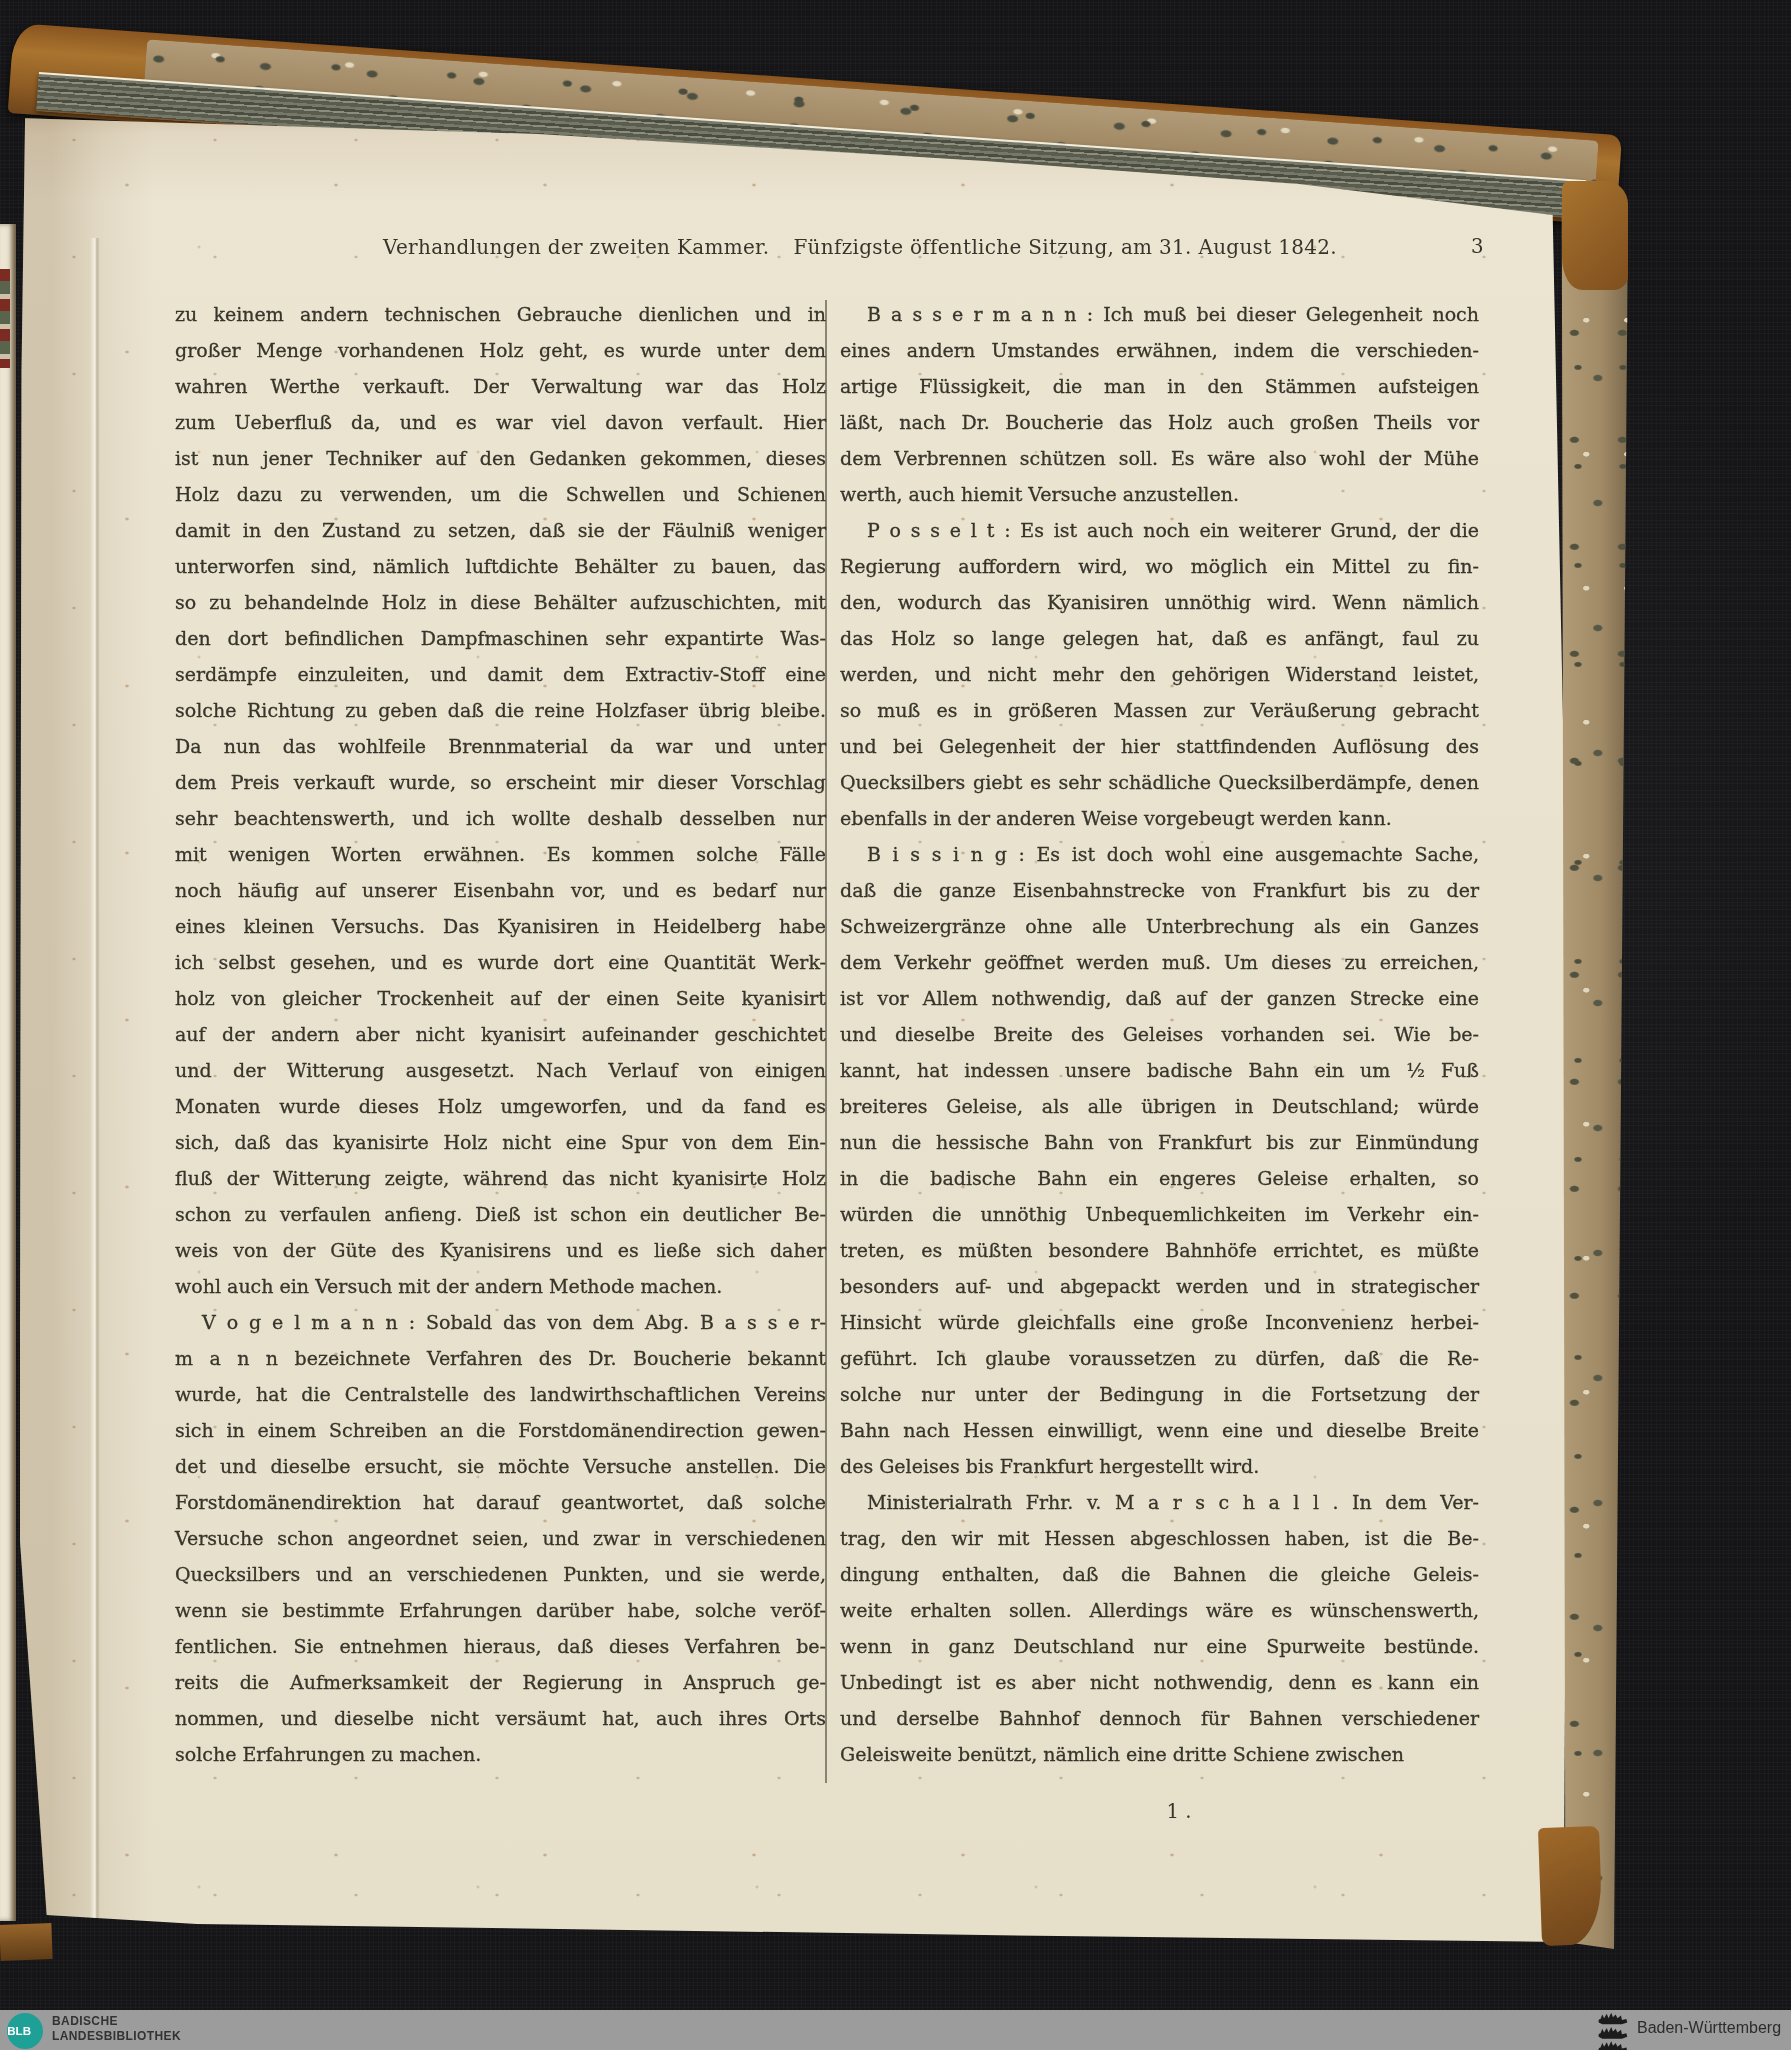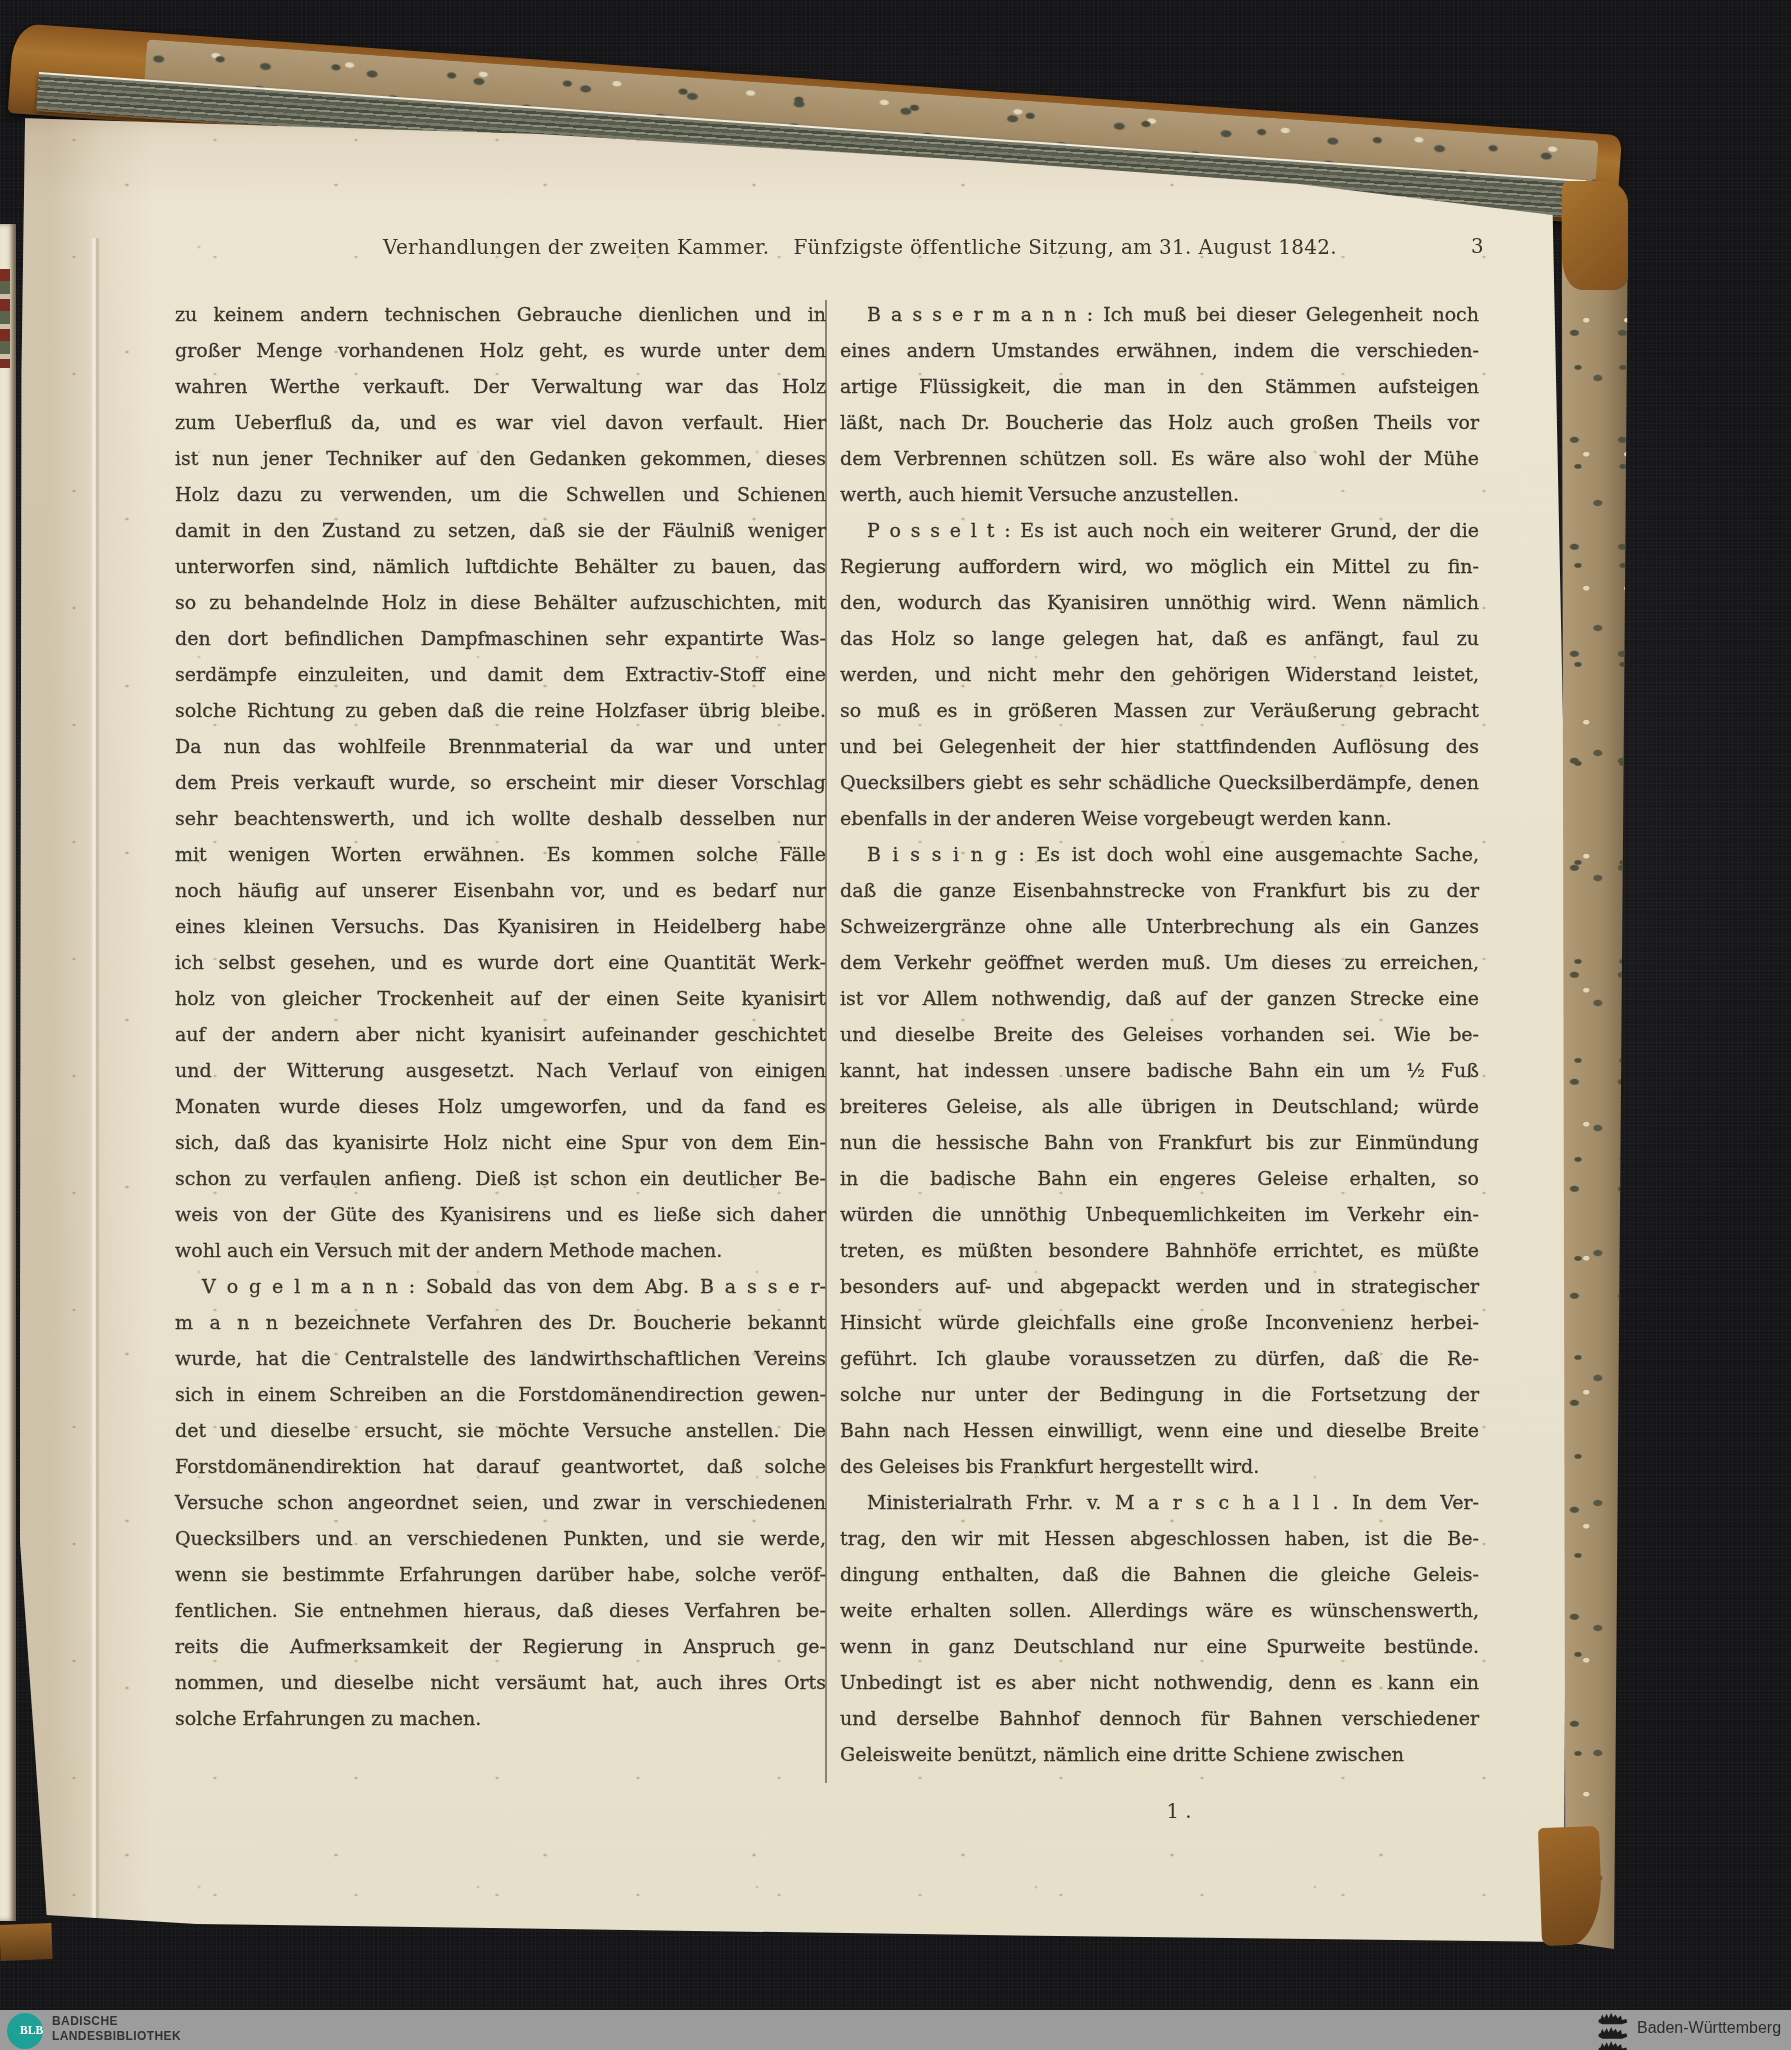--- a/index.html
+++ b/index.html
@@ -86,22 +86,22 @@
     white-space:normal;overflow:visible;}
   .tline.pend{text-align-last:left;}
   .tline.pind{text-indent:27px;}
   .col-divider{position:absolute;left:825px;top:300px;width:1.8px;height:1483px;
     background:rgba(58,54,44,.55);}
   .sig-mark{position:absolute;left:1121px;top:1800px;width:116px;text-align:center;
     font-size:19.7px;}
   
   .footer-bar{position:absolute;left:0;top:2010px;width:1791px;height:41px;}
   .blb-circle{position:absolute;left:7.2px;top:2.7px;width:36px;height:36px;border-radius:50%;
-    display:flex;align-items:center;justify-content:flex-end;
-    font-family:Liberation Serif, serif;font-weight:bold;font-size:11.6px;color:#ffffff;}
+    display:flex;align-items:center;justify-content:flex-start;
+    font-family:Liberation Sans, sans-serif;font-weight:bold;font-size:11.6px;color:#ffffff;}
   .blb-name{position:absolute;left:52px;top:3.6px;font-family:"Liberation Sans",sans-serif;
     font-weight:bold;font-size:12px;line-height:15px;color:#333333;letter-spacing:0.4px;}
   .bw-emblem{position:absolute;left:1596px;top:0.9px;}
   .bw-name{position:absolute;left:1637px;top:9px;font-family:"Liberation Sans",sans-serif;
     font-size:16px;color:#2c2c2c;}
 </style>
 </head>
 <body>
 
 <div class="stage">
@@ -147,20 +147,21 @@
       <div class="tline">sehr beachtenswerth, und ich wollte deshalb desselben nur</div>
       <div class="tline">mit wenigen Worten erwähnen. Es kommen solche Fälle</div>
       <div class="tline">noch häufig auf unserer Eisenbahn vor, und es bedarf nur</div>
       <div class="tline">eines kleinen Versuchs. Das Kyanisiren in Heidelberg habe</div>
       <div class="tline">ich selbst gesehen, und es wurde dort eine Quantität Werk-</div>
       <div class="tline">holz von gleicher Trockenheit auf der einen Seite kyanisirt</div>
       <div class="tline">auf der andern aber nicht kyanisirt aufeinander geschichtet</div>
       <div class="tline">und der Witterung ausgesetzt. Nach Verlauf von einigen</div>
       <div class="tline">Monaten wurde dieses Holz umgeworfen, und da fand es</div>
       <div class="tline">sich, daß das kyanisirte Holz nicht eine Spur von dem Ein-</div>
+      <div class="tline">fluß der Witterung zeigte, während das nicht kyanisirte Holz</div>
       <div class="tline">schon zu verfaulen anfieng. Dieß ist schon ein deutlicher Be-</div>
       <div class="tline">weis von der Güte des Kyanisirens und es ließe sich daher</div>
       <div class="tline pend">wohl auch ein Versuch mit der andern Methode machen.</div>
       <div class="tline pind">V o g e l m a n n :  Sobald das von dem Abg. B a s s e r-</div>
       <div class="tline">m a n n  bezeichnete Verfahren des Dr. Boucherie bekannt</div>
       <div class="tline">wurde, hat die Centralstelle des landwirthschaftlichen Vereins</div>
       <div class="tline">sich in einem Schreiben an die Forstdomänendirection gewen-</div>
       <div class="tline">det und dieselbe ersucht, sie möchte Versuche anstellen. Die</div>
       <div class="tline">Forstdomänendirektion hat darauf geantwortet, daß solche</div>
       <div class="tline">Versuche schon angeordnet seien, und zwar in verschiedenen</div>

